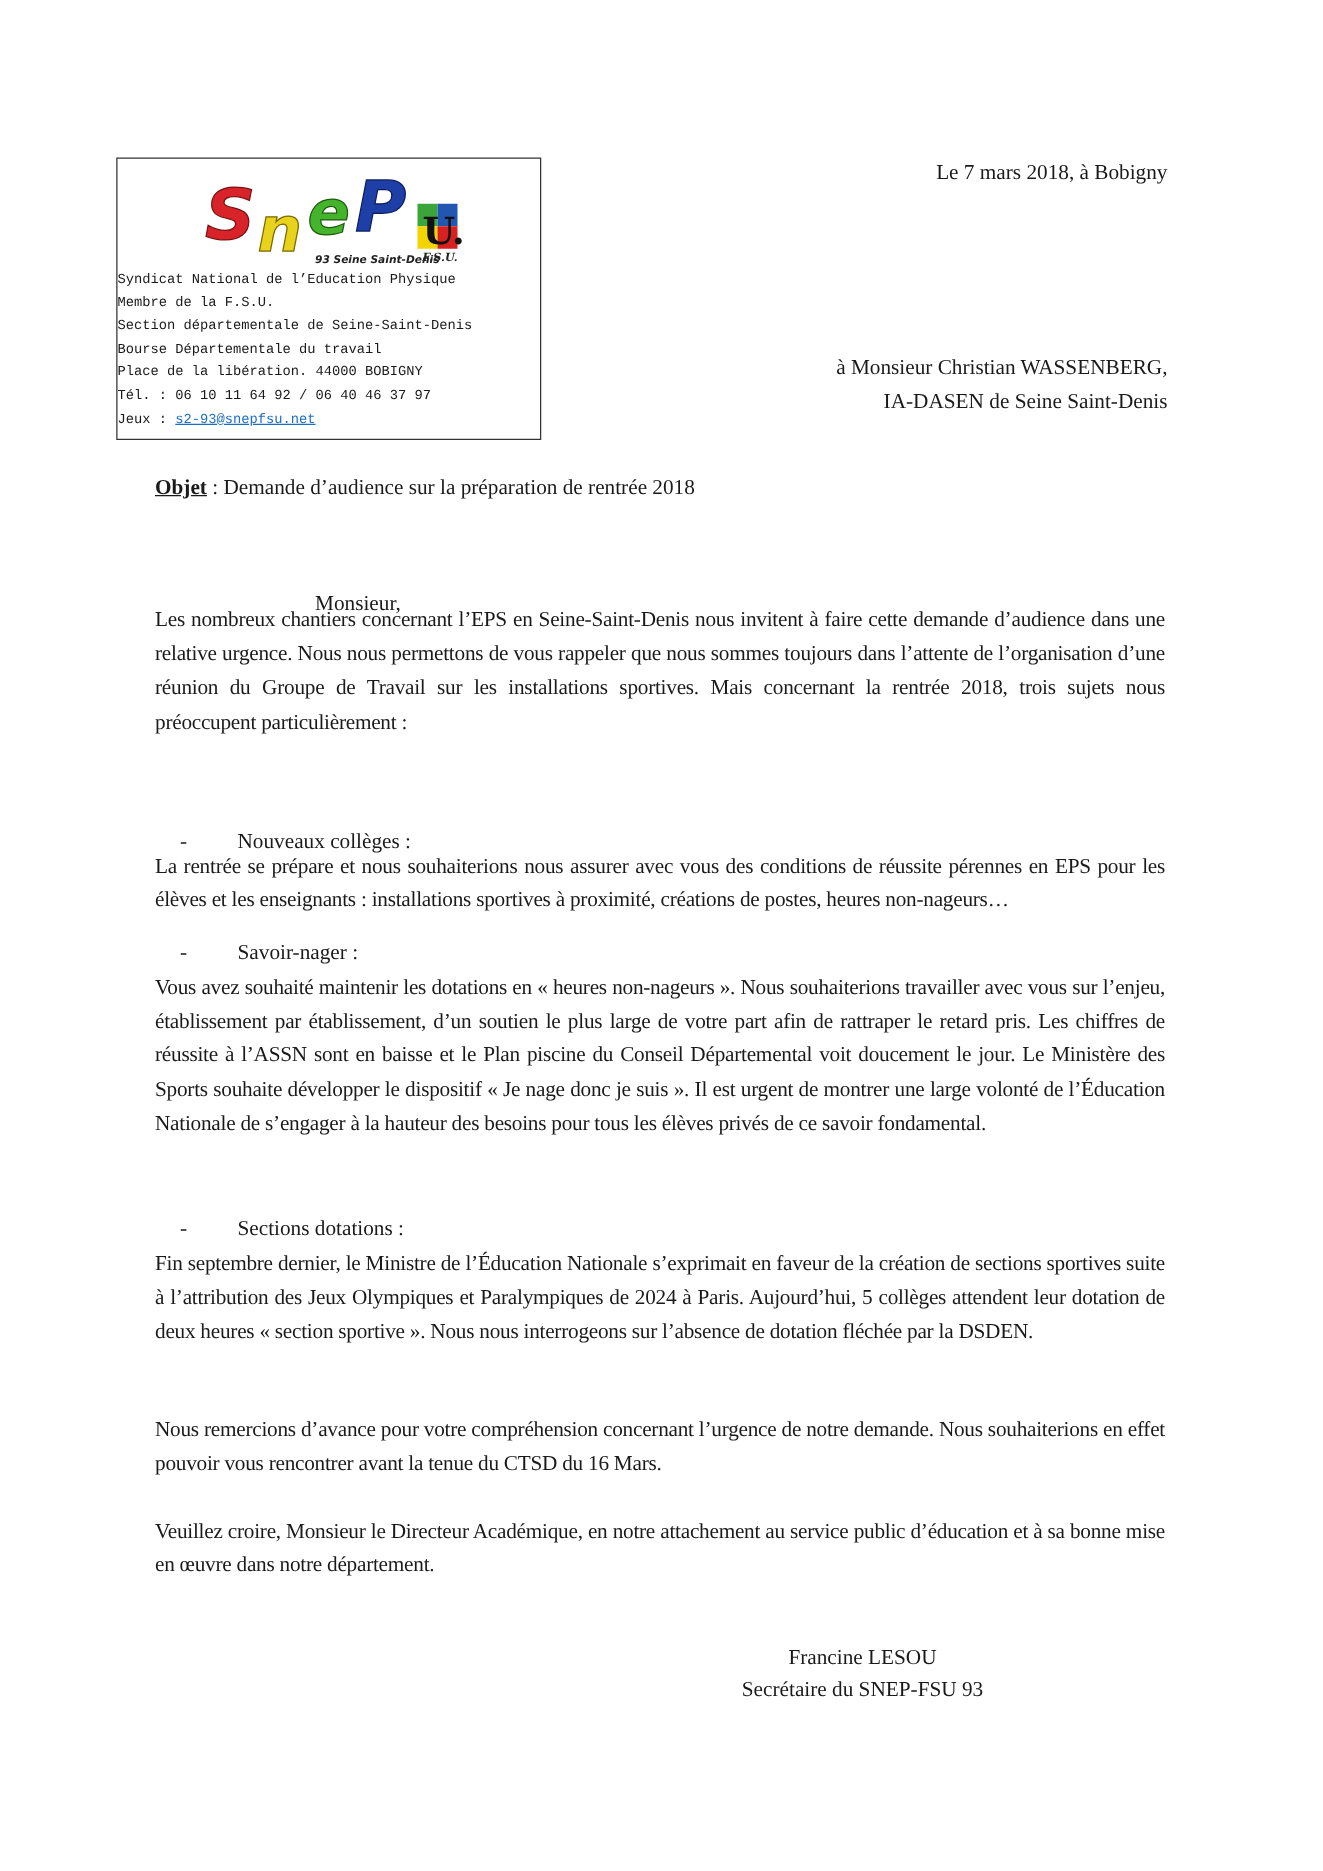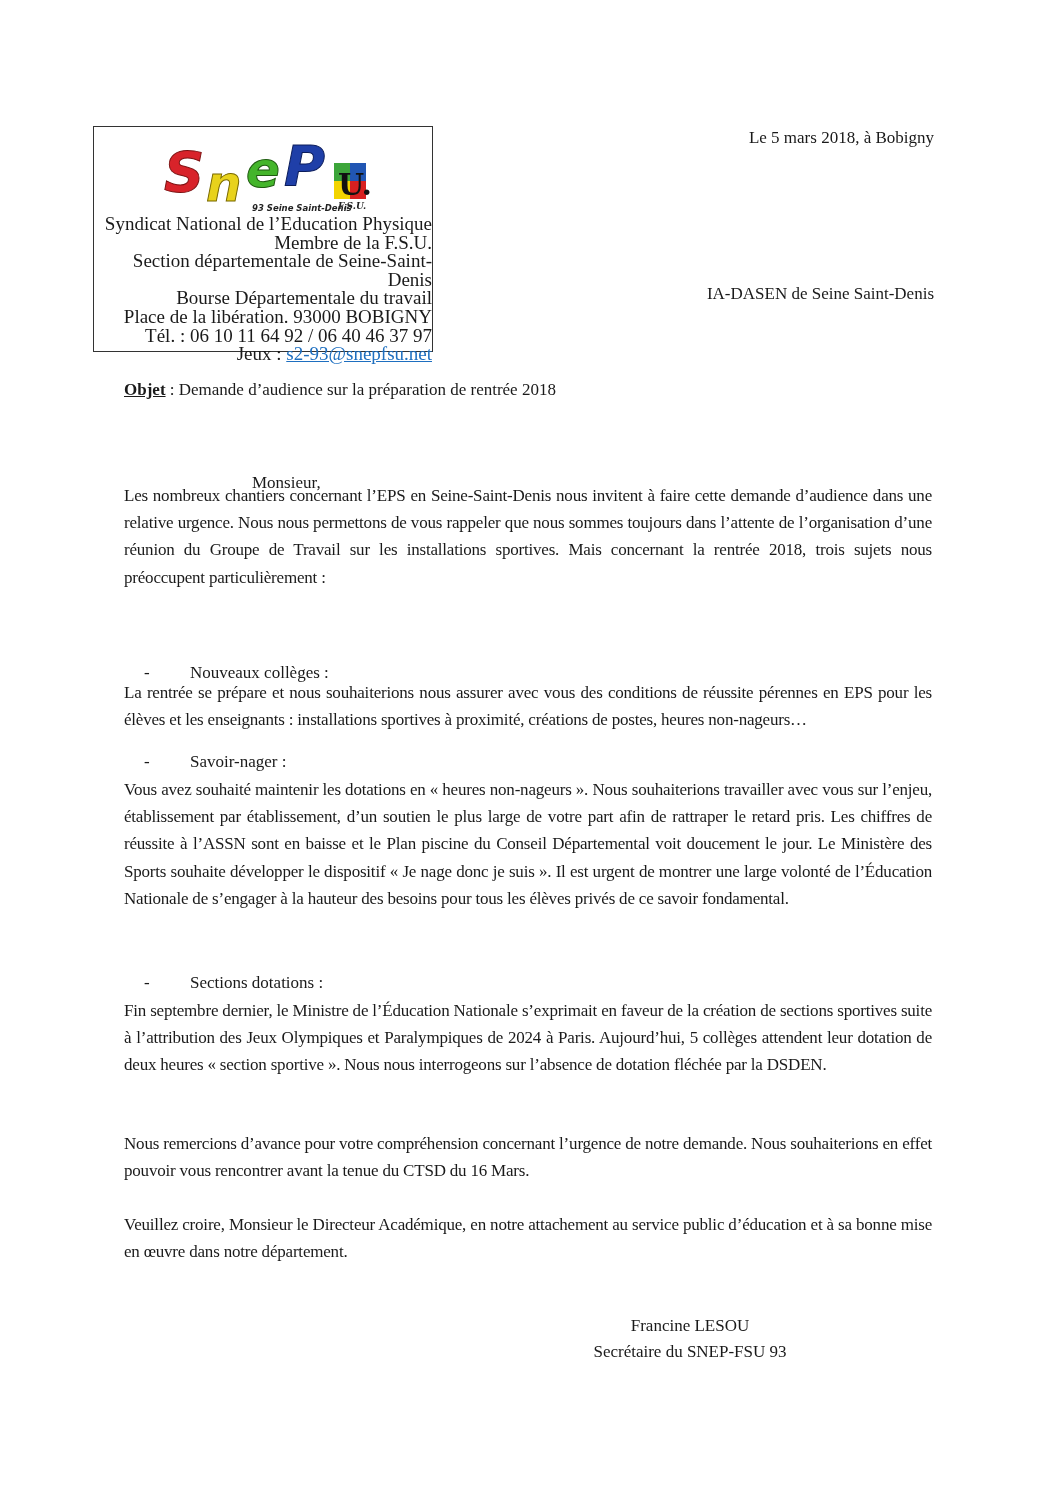--- a/index.html
+++ b/index.html
@@ -4,22 +4,22 @@
 <style>
   html, body { margin: 0; padding: 0; background: #ffffff; }
   body { width: 1058px; height: 1497px; position: relative; overflow: hidden;
          font-family: "Liberation Serif", "DejaVu Serif", serif; color: #1a1a1a; }
   .abs { position: absolute; }
   .logo-box { left: 93px; top: 126px; width: 340px; height: 226px;
               border: 1.5px solid #333; box-sizing: border-box; }
   .logo-art { position: absolute; left: 66px; top: 6px; width: 210px; height: 80px; }
   .logo-city { position: absolute; left: 158px; top: 76px; font-family: "DejaVu Sans", sans-serif;
                font-style: italic; font-weight: bold; font-size: 8.5px; color: #222; text-align: center; }
-  .logo-lines { position: absolute; left: 0; right: 0; top: 88px; text-align: right;
-                font-size: 19px; line-height: 18.6px; }
+  .logo-lines { position: absolute; left: 0; right: 0; top: 88px; text-align: left;
+                font-size: 11px; line-height: 18.6px; font-family: Liberation Mono, monospace; }
   .logo-lines a { color: #1e6fc0; text-decoration: underline; }
   .date { right: 124px; top: 128px; font-size: 17px; text-align: right; }
   .recipient { right: 124px; top: 280px; font-size: 17px; text-align: right; line-height: 27px; }
   .objet { left: 124px; top: 380px; font-size: 17px; }
   .objet b { text-decoration: underline; }
   .salutation { left: 252px; top: 433px; font-size: 17px; margin-top: 40px; }
   .para { left: 124px; width: 808px; font-size: 17px; line-height: 27.2px; text-align: justify;
           font-family: "Liberation Sans Narrow", "Liberation Serif", serif; letter-spacing: -0.2px; }
   .bullet { left: 124px; font-size: 17px; }
   .bullet .dash { display: inline-block; width: 66px; padding-left: 20px; box-sizing: border-box; }
@@ -42,29 +42,30 @@
       <text x="4" y="32" font-family="DejaVu Serif, serif" font-size="30" font-weight="bold" fill="#111">U.</text>
     </g>
     <text x="178" y="76" font-family="DejaVu Serif, serif" font-size="9" font-style="italic" font-weight="bold" fill="#222">F.S.U.</text>
   </svg>
   <div class="logo-city">93 Seine Saint-Denis</div>
   <div class="logo-lines">
     <div>Syndicat National de l’Education Physique</div>
     <div>Membre de la F.S.U.</div>
     <div>Section départementale de Seine-Saint-Denis</div>
     <div>Bourse Départementale du travail</div>
-    <div>Place de la libération. 93000 BOBIGNY</div>
+    <div>Place de la libération. 44000 BOBIGNY</div>
     <div>Tél. : 06 10 11 64 92 / 06 40 46 37 97</div>
     <div><span>Jeux : </span><a>s2-93@snepfsu.net</a></div>
   </div>
 </div>
 
-<div class="abs date">Le 5 mars 2018, à Bobigny</div>
+<div class="abs date">Le 7 mars 2018, à Bobigny</div>
 
 <div class="abs recipient">
+  <div>à Monsieur Christian WASSENBERG,</div>
   <div>IA-DASEN de Seine Saint-Denis</div>
 </div>
 
 <div class="abs objet"><b>Objet</b><span> : Demande d’audience sur la préparation de rentrée 2018</span></div>
 
 <div class="abs salutation">Monsieur,</div>
 
 <div class="abs para" style="top:482px;">Les nombreux chantiers concernant l’EPS en Seine-Saint-Denis nous invitent à faire cette demande d’audience dans une relative urgence. Nous nous permettons de vous rappeler que nous sommes toujours dans l’attente de l’organisation d’une réunion du Groupe de Travail sur les installations sportives. Mais concernant la rentrée 2018, trois sujets nous préoccupent particulièrement :</div>
 
 <div class="abs bullet" style="top:631px;margin-top:32px;"><span class="dash">-</span><span>Nouveaux collèges :</span></div>

